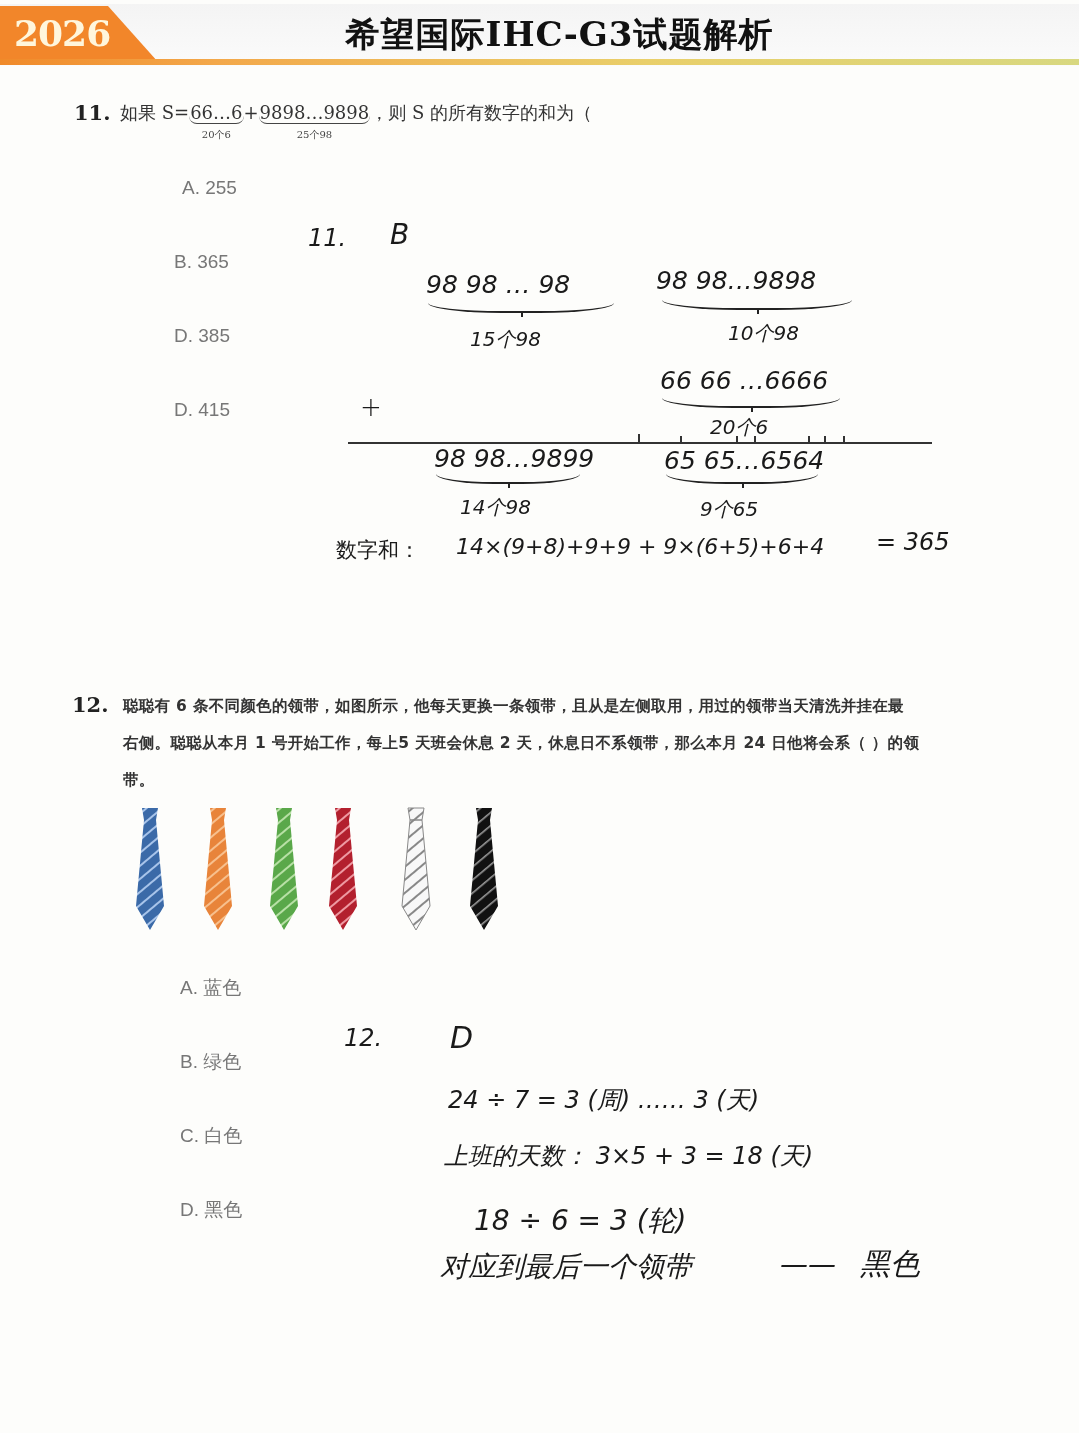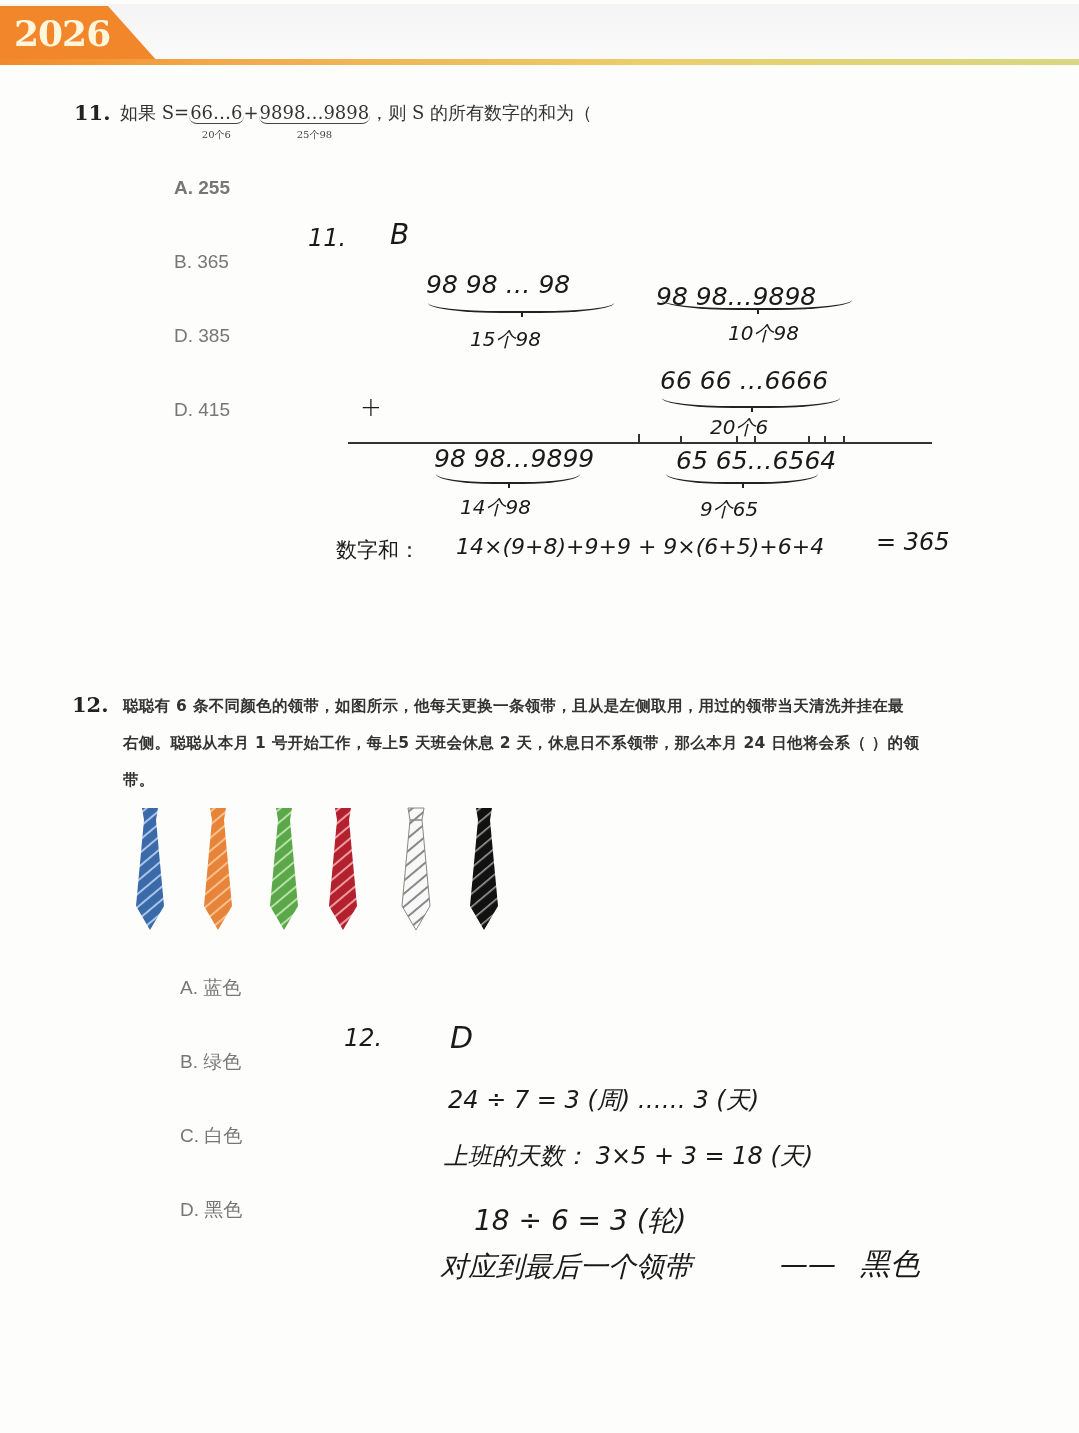--- a/index.html
+++ b/index.html
@@ -37,41 +37,42 @@
 
   
   .tie { position: absolute; top: 806px; width: 36px; height: 126px; }
 </style>
 </head>
 <body>
 
 <div class="header">
   <div class="badge"></div>
   <div class="badge-text">2026</div>
+  <div class="title">希望国际IHC-G3试题解析</div>
   <div class="underline"></div>
 </div>
 
 <div class="qnum" style="left:74px; top:100px;">11.</div>
 <div class="qtext" style="left:120px; top:101px;">
   <span>如果 S=</span><span class="brace-group"><span class="num">66…6</span><span class="sub">20个6</span></span><span>+</span><span class="brace-group"><span class="num">9898…9898</span><span class="sub">25个98</span></span><span>，则 S 的所有数字的和为（</span>
 </div>
 
-<div class="option" style="left:174px; top:177px;font-weight:bold;">A. 255</div>
+<div class="option" style="left:182px; top:177px;">A. 255</div>
 <div class="option" style="left:174px; top:251px;">B. 365</div>
 <div class="option" style="left:174px; top:325px;">D. 385</div>
 <div class="option" style="left:174px; top:399px;">D. 415</div>
 
 <div class="hw" style="left:308px; top:224px; font-size:24px;">11.</div>
 <div class="hw" style="left:390px; top:218px; font-size:28px;">B</div>
 
 <div class="hw" style="left:426px; top:270px; font-size:25px;">98  98  …  98</div>
 <div class="hw-brace" style="left:428px; top:303px; width:186px;"></div>
 <div class="hw" style="left:470px; top:326px; font-size:20px;">15个98</div>
 
-<div class="hw" style="left:656px; top:266px; font-size:25px;margin-top:16px;">98  98…9898</div>
+<div class="hw" style="left:656px; top:266px; font-size:25px;">98  98…9898</div>
 <div class="hw-brace" style="left:662px; top:300px; width:190px;"></div>
 <div class="hw" style="left:700px; top:320px; font-size:20px;margin-left:28px;">10个98</div>
 
 <div class="hw" style="left:660px; top:366px; font-size:25px;">66 66 …6666</div>
 <div class="hw-brace" style="left:662px; top:398px; width:178px;"></div>
 <div class="hw" style="left:710px; top:414px; font-size:20px;">20个6</div>
 
 <div class="hw" style="left:360px; top:392px; font-size:26px; font-style:normal;">+</div>
 
 <div class="hw-line" style="left:348px; top:442px; width:584px;"></div>
@@ -80,21 +81,21 @@
 <div class="tick" style="left:736px; top:436px;"></div>
 <div class="tick" style="left:754px; top:436px;"></div>
 <div class="tick" style="left:808px; top:436px;"></div>
 <div class="tick" style="left:824px; top:436px;"></div>
 <div class="tick" style="left:843px; top:436px;"></div>
 
 <div class="hw" style="left:434px; top:444px; font-size:25px;">98  98…9899</div>
 <div class="hw-brace" style="left:436px; top:474px; width:144px;"></div>
 <div class="hw" style="left:460px; top:494px; font-size:20px;">14个98</div>
 
-<div class="hw" style="left:664px; top:446px; font-size:25px;margin-left:12px;">65 65…6564</div>
+<div class="hw" style="left:664px; top:446px; font-size:25px;">65 65…6564</div>
 <div class="hw-brace" style="left:666px; top:474px; width:152px;"></div>
 <div class="hw" style="left:700px; top:496px; font-size:20px;">9个65</div>
 
 <div class="hw" style="left:336px; top:536px; font-size:21px; font-style:normal;">数字和：</div>
 <div class="hw" style="left:456px; top:534px; font-size:22px;">14×(9+8)+9+9 + 9×(6+5)+6+4</div>
 <div class="hw" style="left:876px; top:528px; font-size:24px;">= 365</div>
 
 <div class="qnum" style="left:72px; top:692px;">12.</div>
 <div class="q12text" style="top:696px;">聪聪有 6 条不同颜色的领带，如图所示，他每天更换一条领带，且从是左侧取用，用过的领带当天清洗并挂在最</div>
 <div class="q12text" style="top:733px;">右侧。聪聪从本月 1 号开始工作，每上5 天班会休息 2 天，休息日不系领带，那么本月 24 日他将会系（ ）的领</div>

